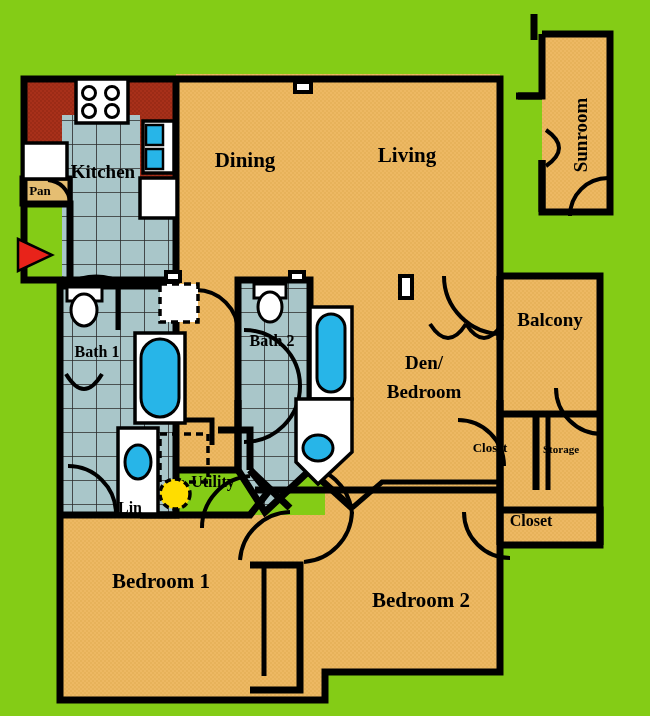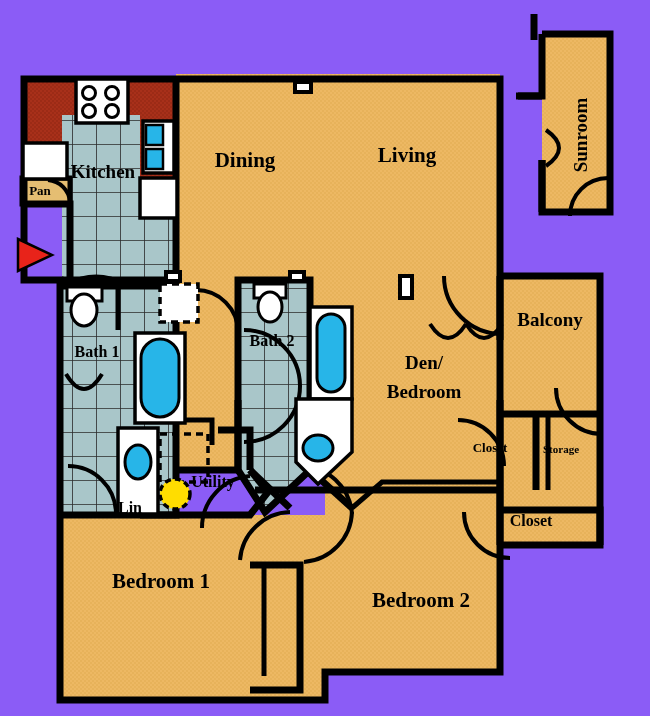--- a/index.html
+++ b/index.html
@@ -10,21 +10,21 @@
   body {
     width: 650px;
     height: 724px;
     font-family: "Liberation Serif", serif;
     overflow: hidden;
   }
   #plan-root {
     position: relative;
     width: 650px;
     height: 716px;
-    background: #8b5cf6;
+    background: #84cc16;
   }
   svg#floorplan {
     display: block;
     width: 650px;
     height: 724px;
   }
   .rm-label {
     font-family: "Liberation Serif", serif;
     font-weight: bold;
     fill: #000000;

